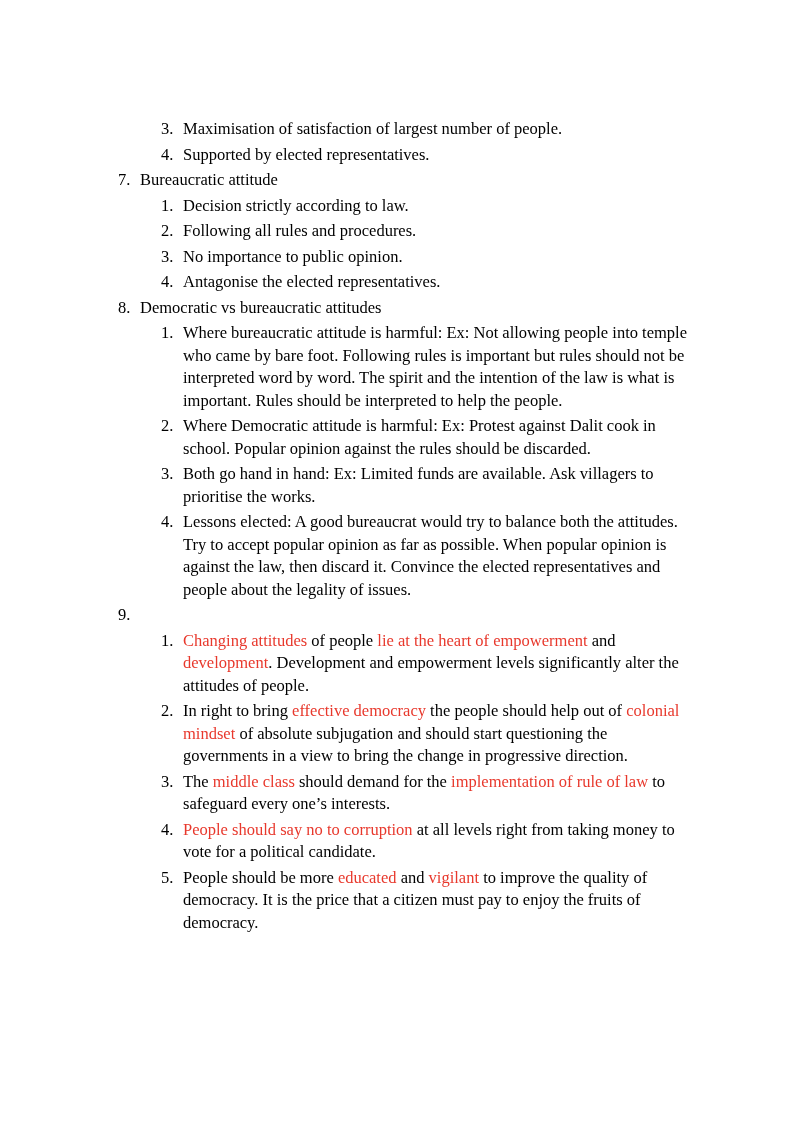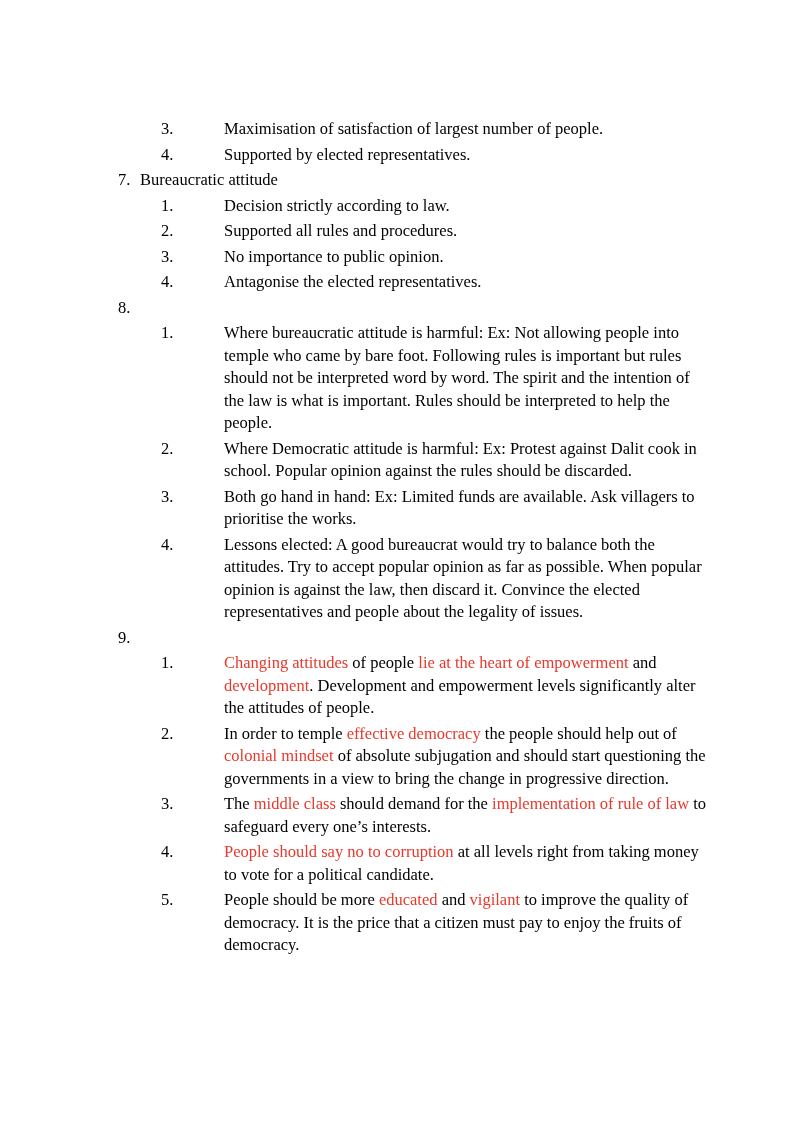--- a/index.html
+++ b/index.html
@@ -21,21 +21,21 @@
     font-size:16.5px;
     line-height:22.5px;
     color:var(--ink);
   }
   .section{margin:0;}
   .section-head{display:flex;margin-bottom:3px;}
   .sec-num{flex:0 0 22px;}
   .sec-title{font-weight:normal;white-space:nowrap;}
   .sub-item{display:flex;margin-left:43px;margin-bottom:3px;}
   .num{flex:0 0 22px;}
-  .txt{width:512px;margin-left:41px;}
+  .txt{width:512px;}
   .b{font-weight:normal;}
   .r{color:var(--red);}
 </style>
 </head>
 <body>
 
 <div class="page">
   <div>
       <div class="section">
         <div class="sub-item">
@@ -51,34 +51,35 @@
         <div class="section-head">
           <span class="sec-num">7.</span>
           <span class="sec-title">Bureaucratic attitude</span>
         </div>
         <div class="sub-item">
           <span class="num">1.</span>
           <div class="txt"><span>Decision strictly according to law.</span></div>
         </div>
         <div class="sub-item">
           <span class="num">2.</span>
-          <div class="txt"><span>Supported all rules and procedures.</span></div>
+          <div class="txt"><span>Following all rules and procedures.</span></div>
         </div>
         <div class="sub-item">
           <span class="num">3.</span>
           <div class="txt"><span>No importance to public opinion.</span></div>
         </div>
         <div class="sub-item">
           <span class="num">4.</span>
           <div class="txt"><span>Antagonise the elected representatives.</span></div>
         </div>
       </div>
       <div class="section">
         <div class="section-head">
           <span class="sec-num">8.</span>
+          <span class="sec-title">Democratic vs bureaucratic attitudes</span>
         </div>
         <div class="sub-item">
           <span class="num">1.</span>
           <div class="txt"><span class="b">Where bureaucratic attitude is harmful:</span><span> Ex: Not allowing people into temple who came by bare foot. Following rules is important but rules should not be interpreted word by word. The spirit and the intention of the law is what is important. Rules should be interpreted to help the people.</span></div>
         </div>
         <div class="sub-item">
           <span class="num">2.</span>
           <div class="txt"><span class="b">Where Democratic attitude is harmful:</span><span> Ex: Protest against Dalit cook in school. Popular opinion against the rules should be discarded.</span></div>
         </div>
         <div class="sub-item">
@@ -93,21 +94,21 @@
       <div class="section">
         <div class="section-head">
           <span class="sec-num">9.</span>
         </div>
         <div class="sub-item">
           <span class="num">1.</span>
           <div class="txt"><span class="r">Changing attitudes</span><span> of people </span><span class="r">lie at the heart of empowerment</span><span> and </span><span class="r">development</span><span>. Development and empowerment levels significantly alter the attitudes of people.</span></div>
         </div>
         <div class="sub-item">
           <span class="num">2.</span>
-          <div class="txt"><span>In order to temple </span><span class="r">effective democracy</span><span> the people should help out of </span><span class="r">colonial mindset</span><span> of absolute subjugation and should start questioning the governments in a view to bring the change in progressive direction.</span></div>
+          <div class="txt"><span>In right to bring </span><span class="r">effective democracy</span><span> the people should help out of </span><span class="r">colonial mindset</span><span> of absolute subjugation and should start questioning the governments in a view to bring the change in progressive direction.</span></div>
         </div>
         <div class="sub-item">
           <span class="num">3.</span>
           <div class="txt"><span>The </span><span class="r">middle class</span><span> should demand for the </span><span class="r">implementation of rule of law</span><span> to safeguard every one’s interests.</span></div>
         </div>
         <div class="sub-item">
           <span class="num">4.</span>
           <div class="txt"><span class="r">People should say no to corruption</span><span> at all levels right from taking money to vote for a political candidate.</span></div>
         </div>
         <div class="sub-item">

